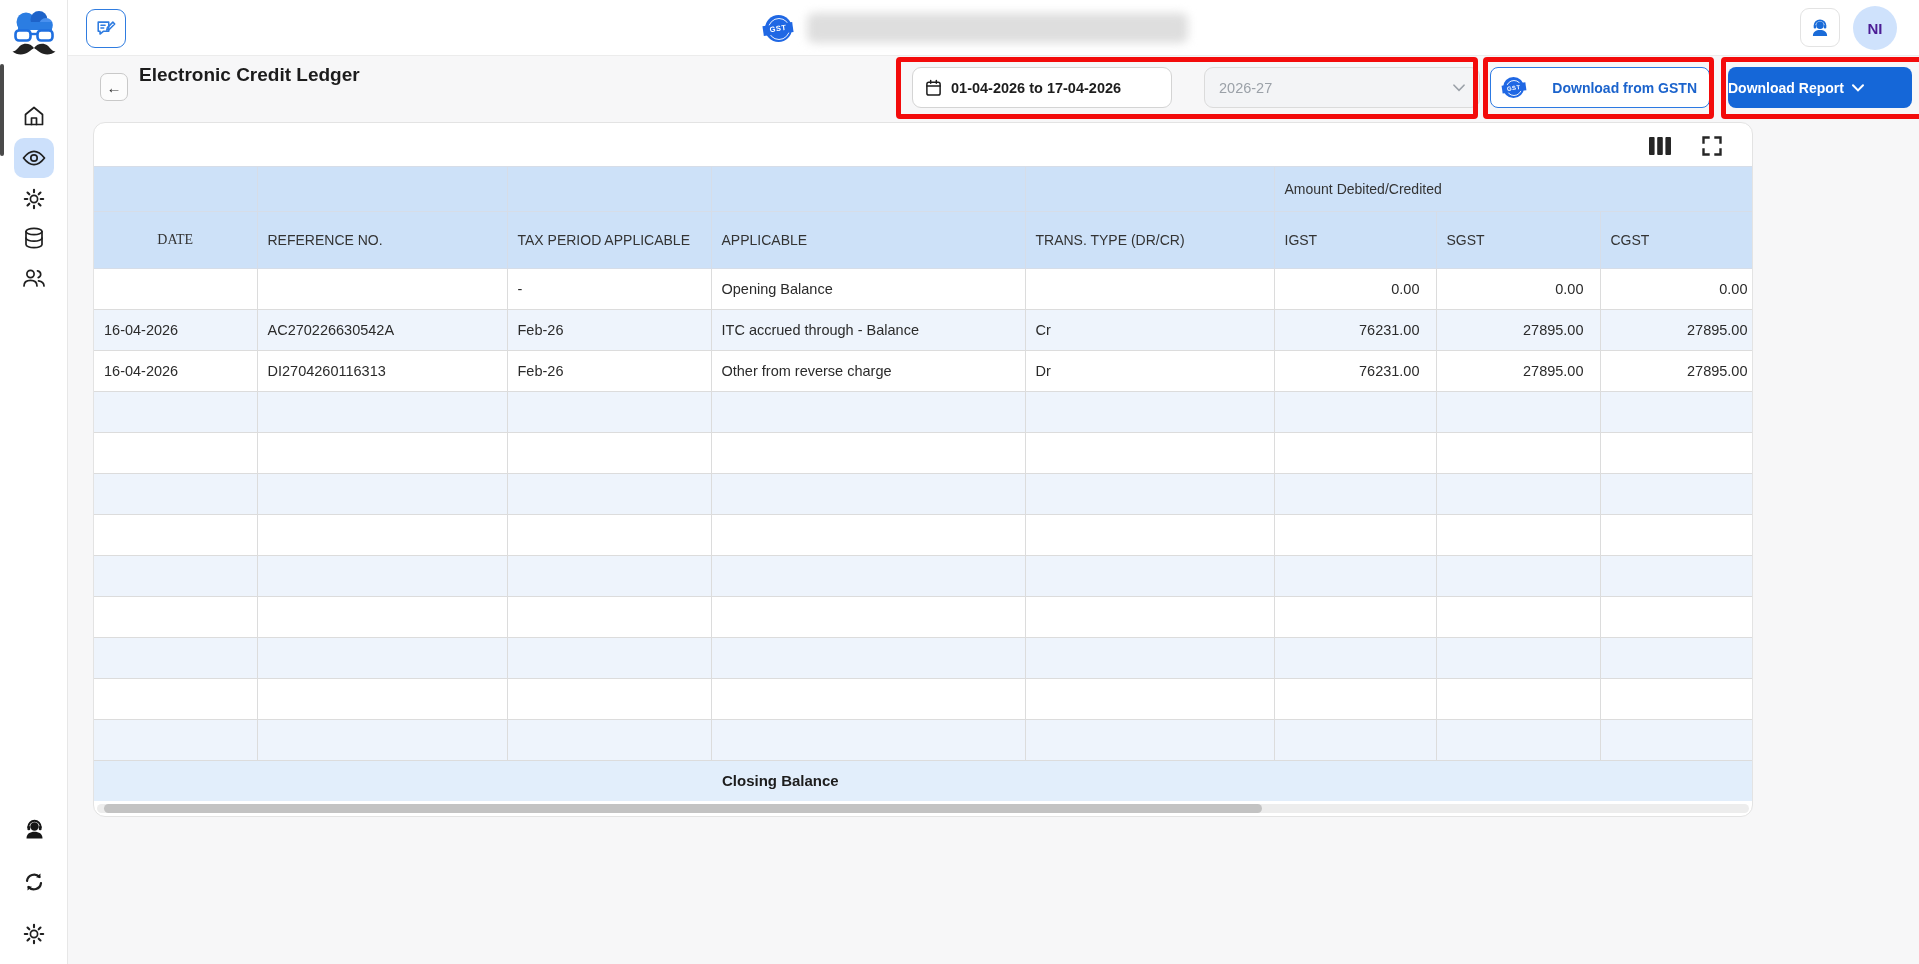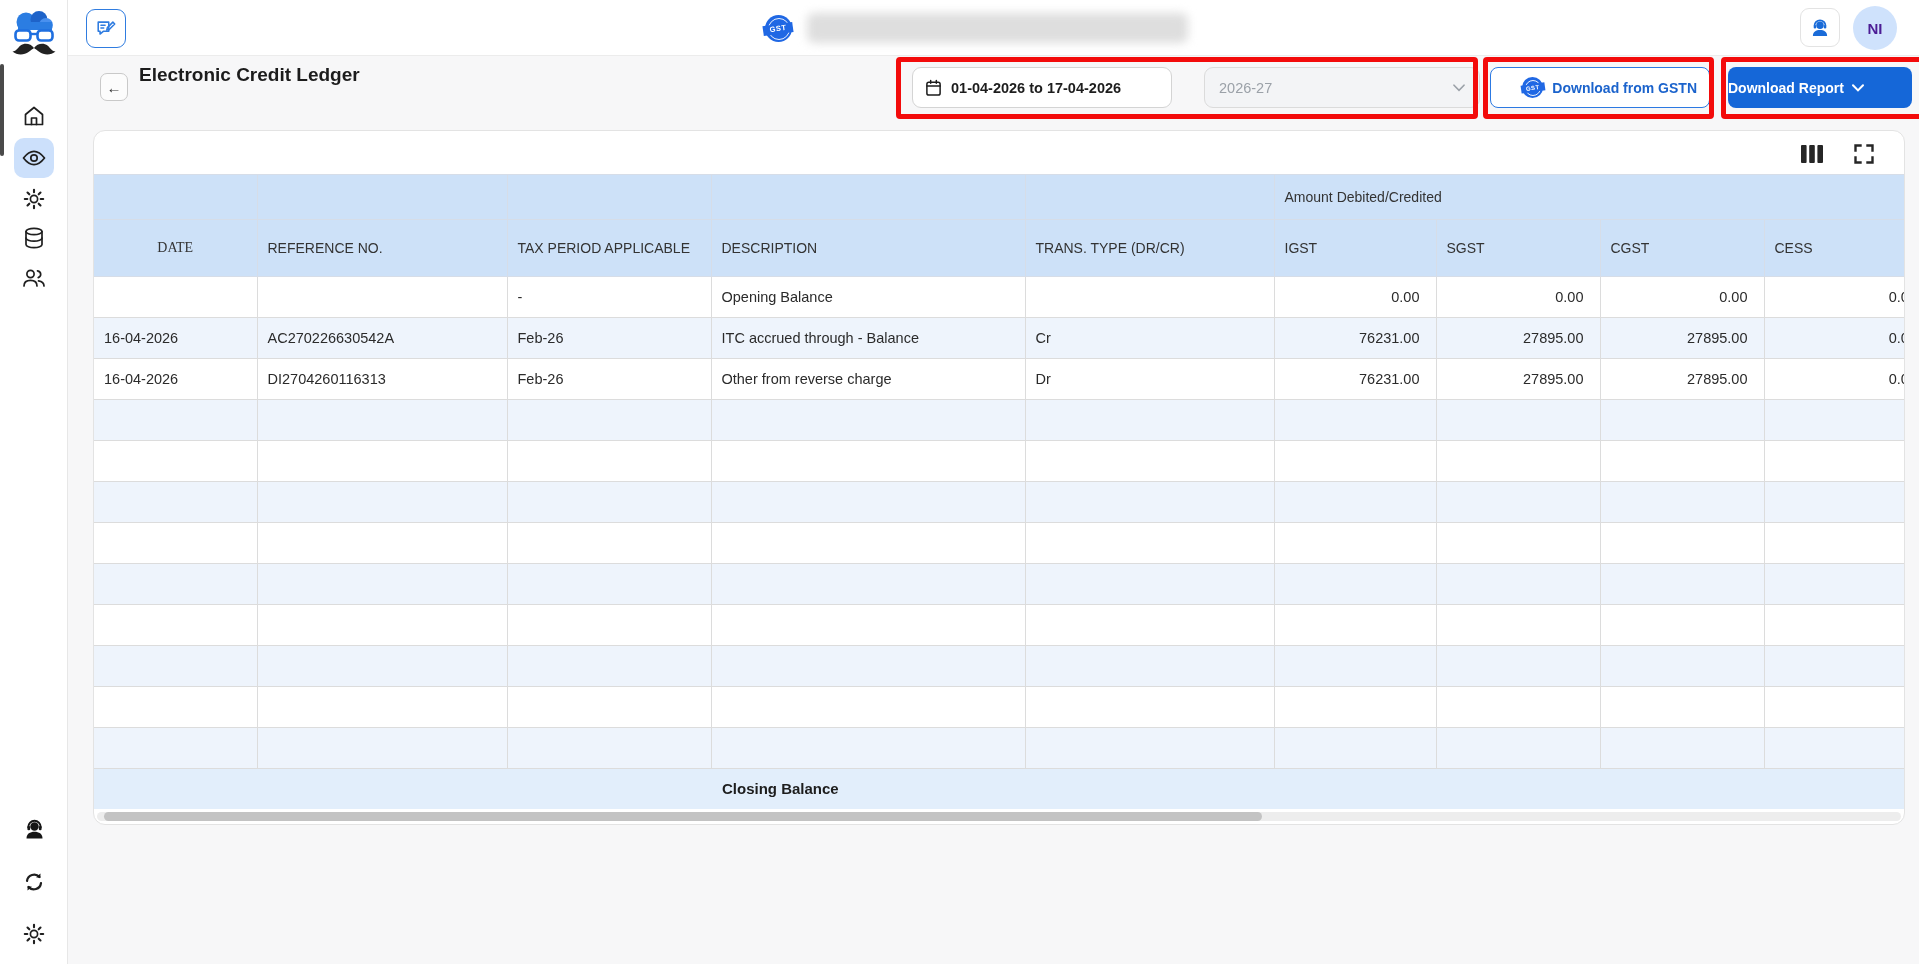--- a/index.html
+++ b/index.html
@@ -31,31 +31,31 @@
   .gst-sm .band { height:8px; font-size:6px; line-height:8px; }
   .stamp-top { position:absolute; left:697px; top:15px; }
 
   
   .back-btn { position:absolute; left:100px; top:73px; width:28px; height:28px; border:1px solid #c9c9c9; border-radius:7px; background:#fcfcfc; display:flex; align-items:center; justify-content:center; font-size:15px; color:#333; cursor:pointer; z-index:5; }
   .page-title { position:absolute; left:139px; top:64px; font-size:19px; font-weight:600; color:#1c1c1c; z-index:5; }
 
   .ctrl { position:absolute; top:67px; height:41px; display:flex; align-items:center; z-index:5; }
   .date-btn { left:912px; width:260px; background:#fff; border:1px solid #d4d4d4; border-radius:9px; padding:0 12px; gap:9px; font-size:14.5px; font-weight:600; color:#1d1d1d; cursor:pointer; }
   .year-select { left:1188px; width:276px; background:#f3f4f6; border:1px solid #dbdbdb; border-radius:9px; padding:0 14px; font-size:14.5px; color:#9ba1a8; justify-content:space-between; cursor:default;margin-left:16px; }
-  .gstn-btn { left:1490px; width:220px; background:#fff; border:1.5px solid #2c79e2; border-radius:8px; padding:0 12px; gap:9px; font-size:14px; font-weight:600; color:#1b63cc; justify-content:flex-end; cursor:pointer; }
+  .gstn-btn { left:1490px; width:220px; background:#fff; border:1.5px solid #2c79e2; border-radius:8px; padding:0 12px; gap:9px; font-size:14px; font-weight:600; color:#1b63cc; justify-content:space-between; cursor:pointer; }
   .report-btn { left:1728px; width:184px; background:#1567d8; border:none; border-radius:8px; font-size:14px; font-weight:700; color:#fff; gap:8px; cursor:pointer; }
 
   
   .red-box { position:absolute; top:57px; height:62px; border:5px solid #f30b0b; border-radius:4px; z-index:40; pointer-events:none; }
   .red-a { left:896px; width:582px; }
   .red-b { left:1483px; width:231px; }
   .red-c { left:1721px; width:204px; }
 
   
-  .card { position:absolute; left:93px; top:130px; width:1812px; height:695px; background:#fff; border:1px solid #e3e3e3; border-radius:12px; overflow:hidden; z-index:4; }
+  .card { position:absolute; left:93px; top:122px; width:1660px; height:695px; background:#fff; border:1px solid #e3e3e3; border-radius:12px; overflow:hidden; z-index:4; }
   .tool-icons { position:absolute; top:12px; right:28px; display:flex; gap:28px; }
   .tool-icons .tbtn { width:24px; height:22px; display:flex; align-items:center; justify-content:center; cursor:pointer; }
 
   .table-wrap { position:absolute; left:0; top:43px; width:1812px; height:640px; overflow:hidden; }
   table { border-collapse:collapse; table-layout:fixed; width:1839px; }
   col.c1{width:163px} col.c2{width:250px} col.c3{width:204px} col.c4{width:314px} col.c5{width:249px}
   col.c6{width:162px} col.c7{width:164px} col.c8{width:164px} col.c9{width:169px}
   thead th { background:#cde1f8; border:1px solid #d6dde8; border-left:none; font-size:14px; font-weight:500; color:#333; text-align:left; padding:0 10px; }
   thead tr.gr th { height:45px; }
   thead tr.hd th { height:57px; line-height:1.45; }
@@ -249,21 +249,21 @@
             <th></th>
             <th></th>
             <th></th>
             <th></th>
           <th colspan="4">Amount Debited/Credited</th>
         </tr>
         <tr class="hd">
           <th class="center">DATE</th>
           <th>REFERENCE NO.</th>
           <th>TAX PERIOD APPLICABLE</th>
-          <th>DESCRIPTION</th>
+          <th>APPLICABLE</th>
           <th>TRANS. TYPE (DR/CR)</th>
           <th>IGST</th>
           <th>SGST</th>
           <th>CGST</th>
           <th>CESS</th>
         </tr>
       </thead>
       <tbody>
         <tr>
           <td></td>

